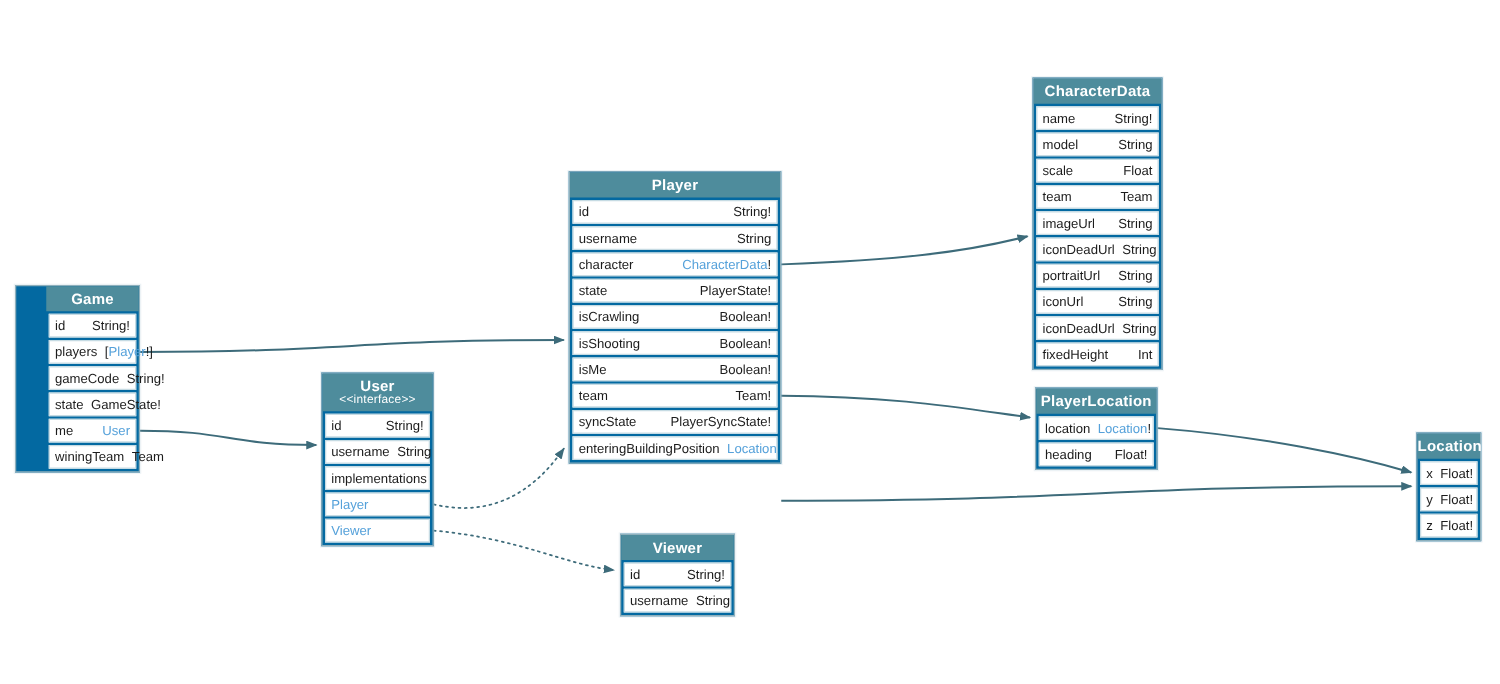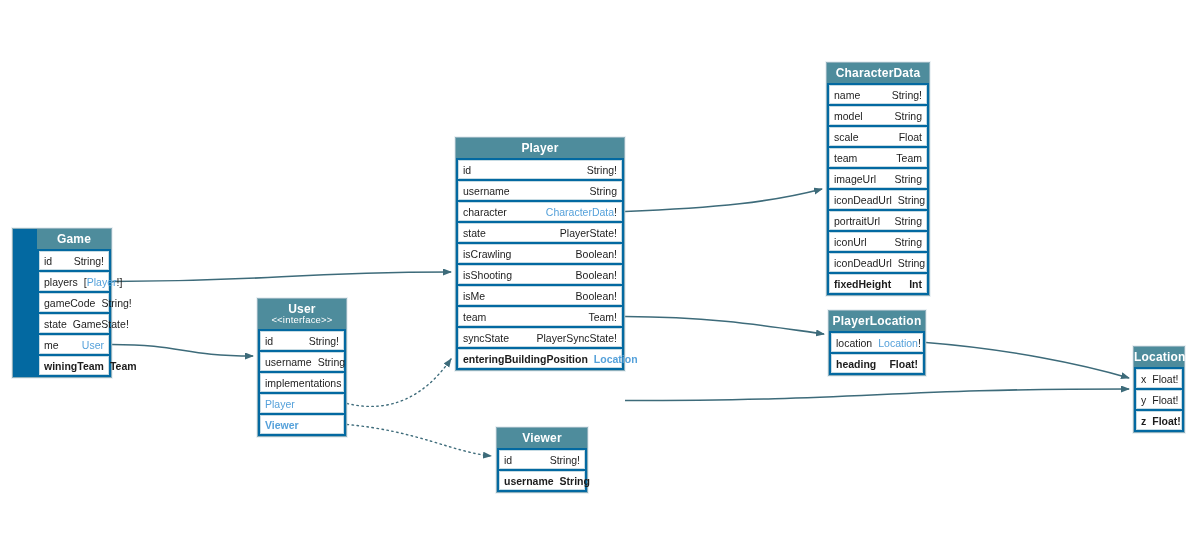--- a/index.html
+++ b/index.html
@@ -20,21 +20,21 @@
   }
   .node-header.two-line{height:30px;}
   .node-header .subtitle{font-size:9.5px;font-weight:400;line-height:10px;}
   .rows{padding:2px;display:flex;flex-direction:column;}
   .row{
     box-sizing:border-box;height:19px;margin-bottom:2px;
     background:#ffffff;border:1px solid #c6dbe3;
     display:flex;justify-content:space-between;align-items:center;
     padding:0 4px;font-size:10.5px;color:#1c1c1c;white-space:nowrap;
   }
-  .row:last-child{margin-bottom:0;font-weight:bold;}
+  .row:last-child{margin-bottom:0;}
   .fname{margin-right:6px;}
   .fval{text-align:center;}
   .link{color:#55a1da;}
 </style>
 </head>
 <body>
 
 <div id="canvas">
   <svg id="edge-layer" width="1200" height="547" viewBox="0 0 1200 547">
     <defs>

